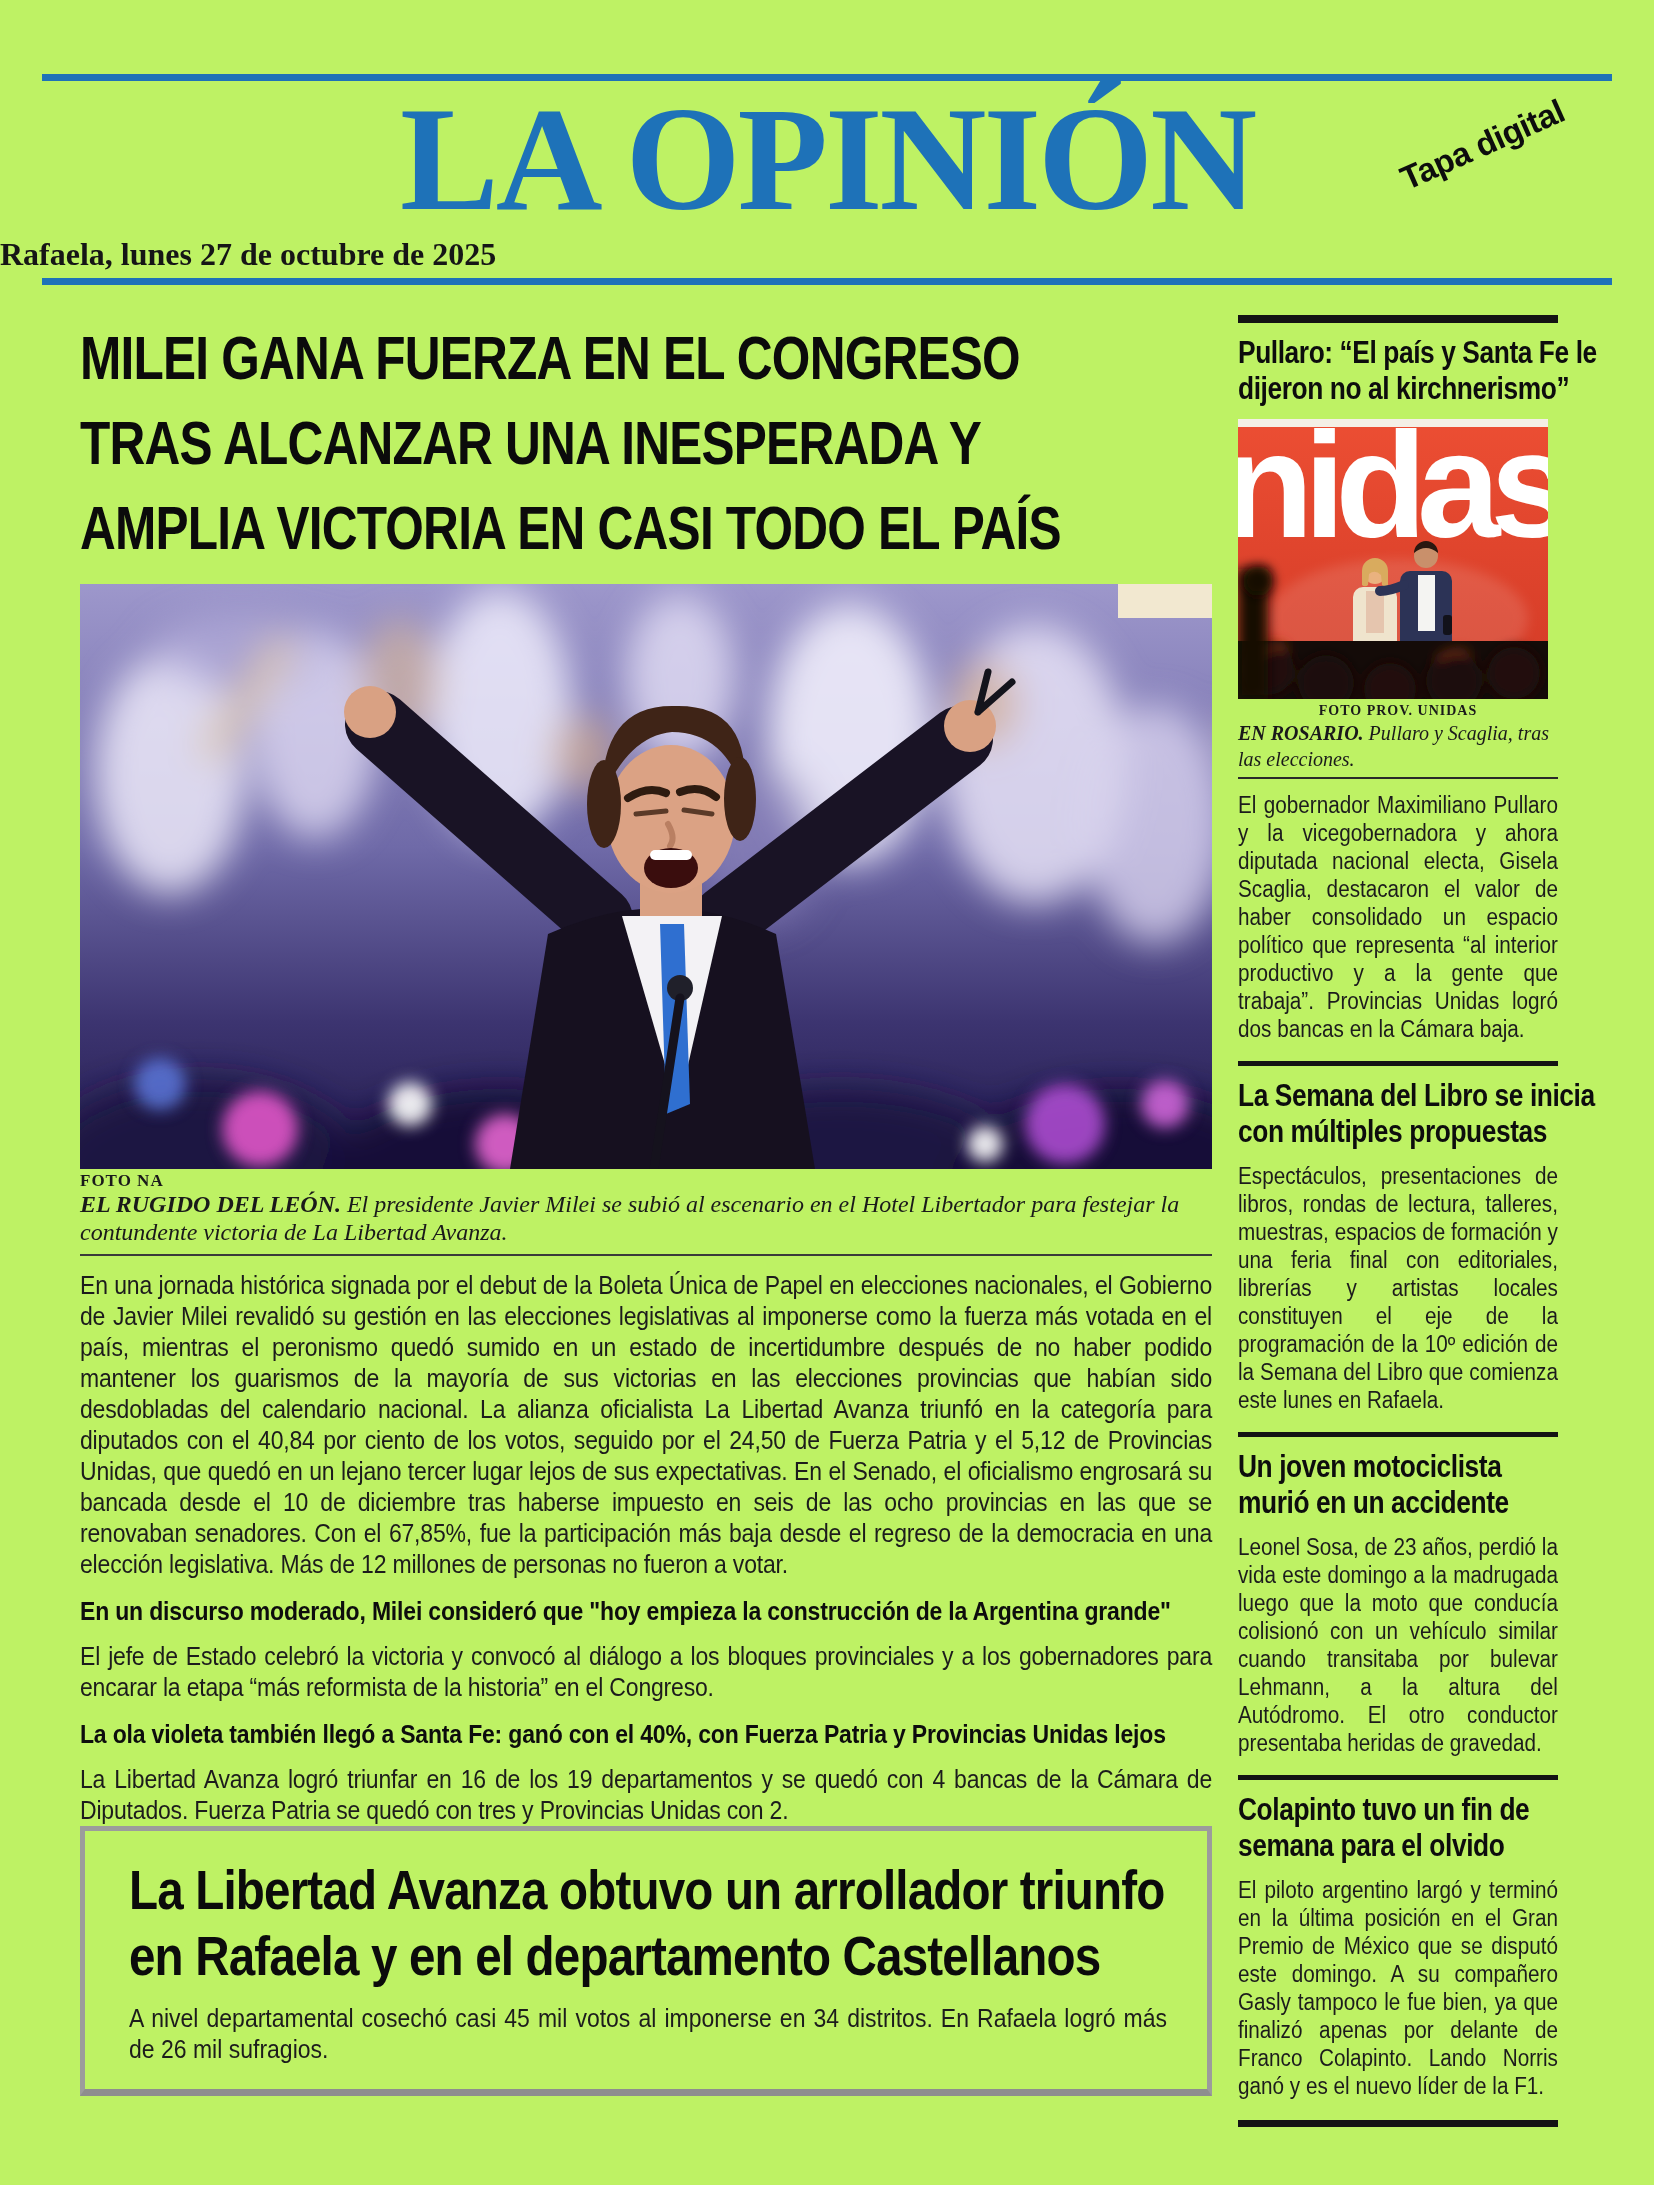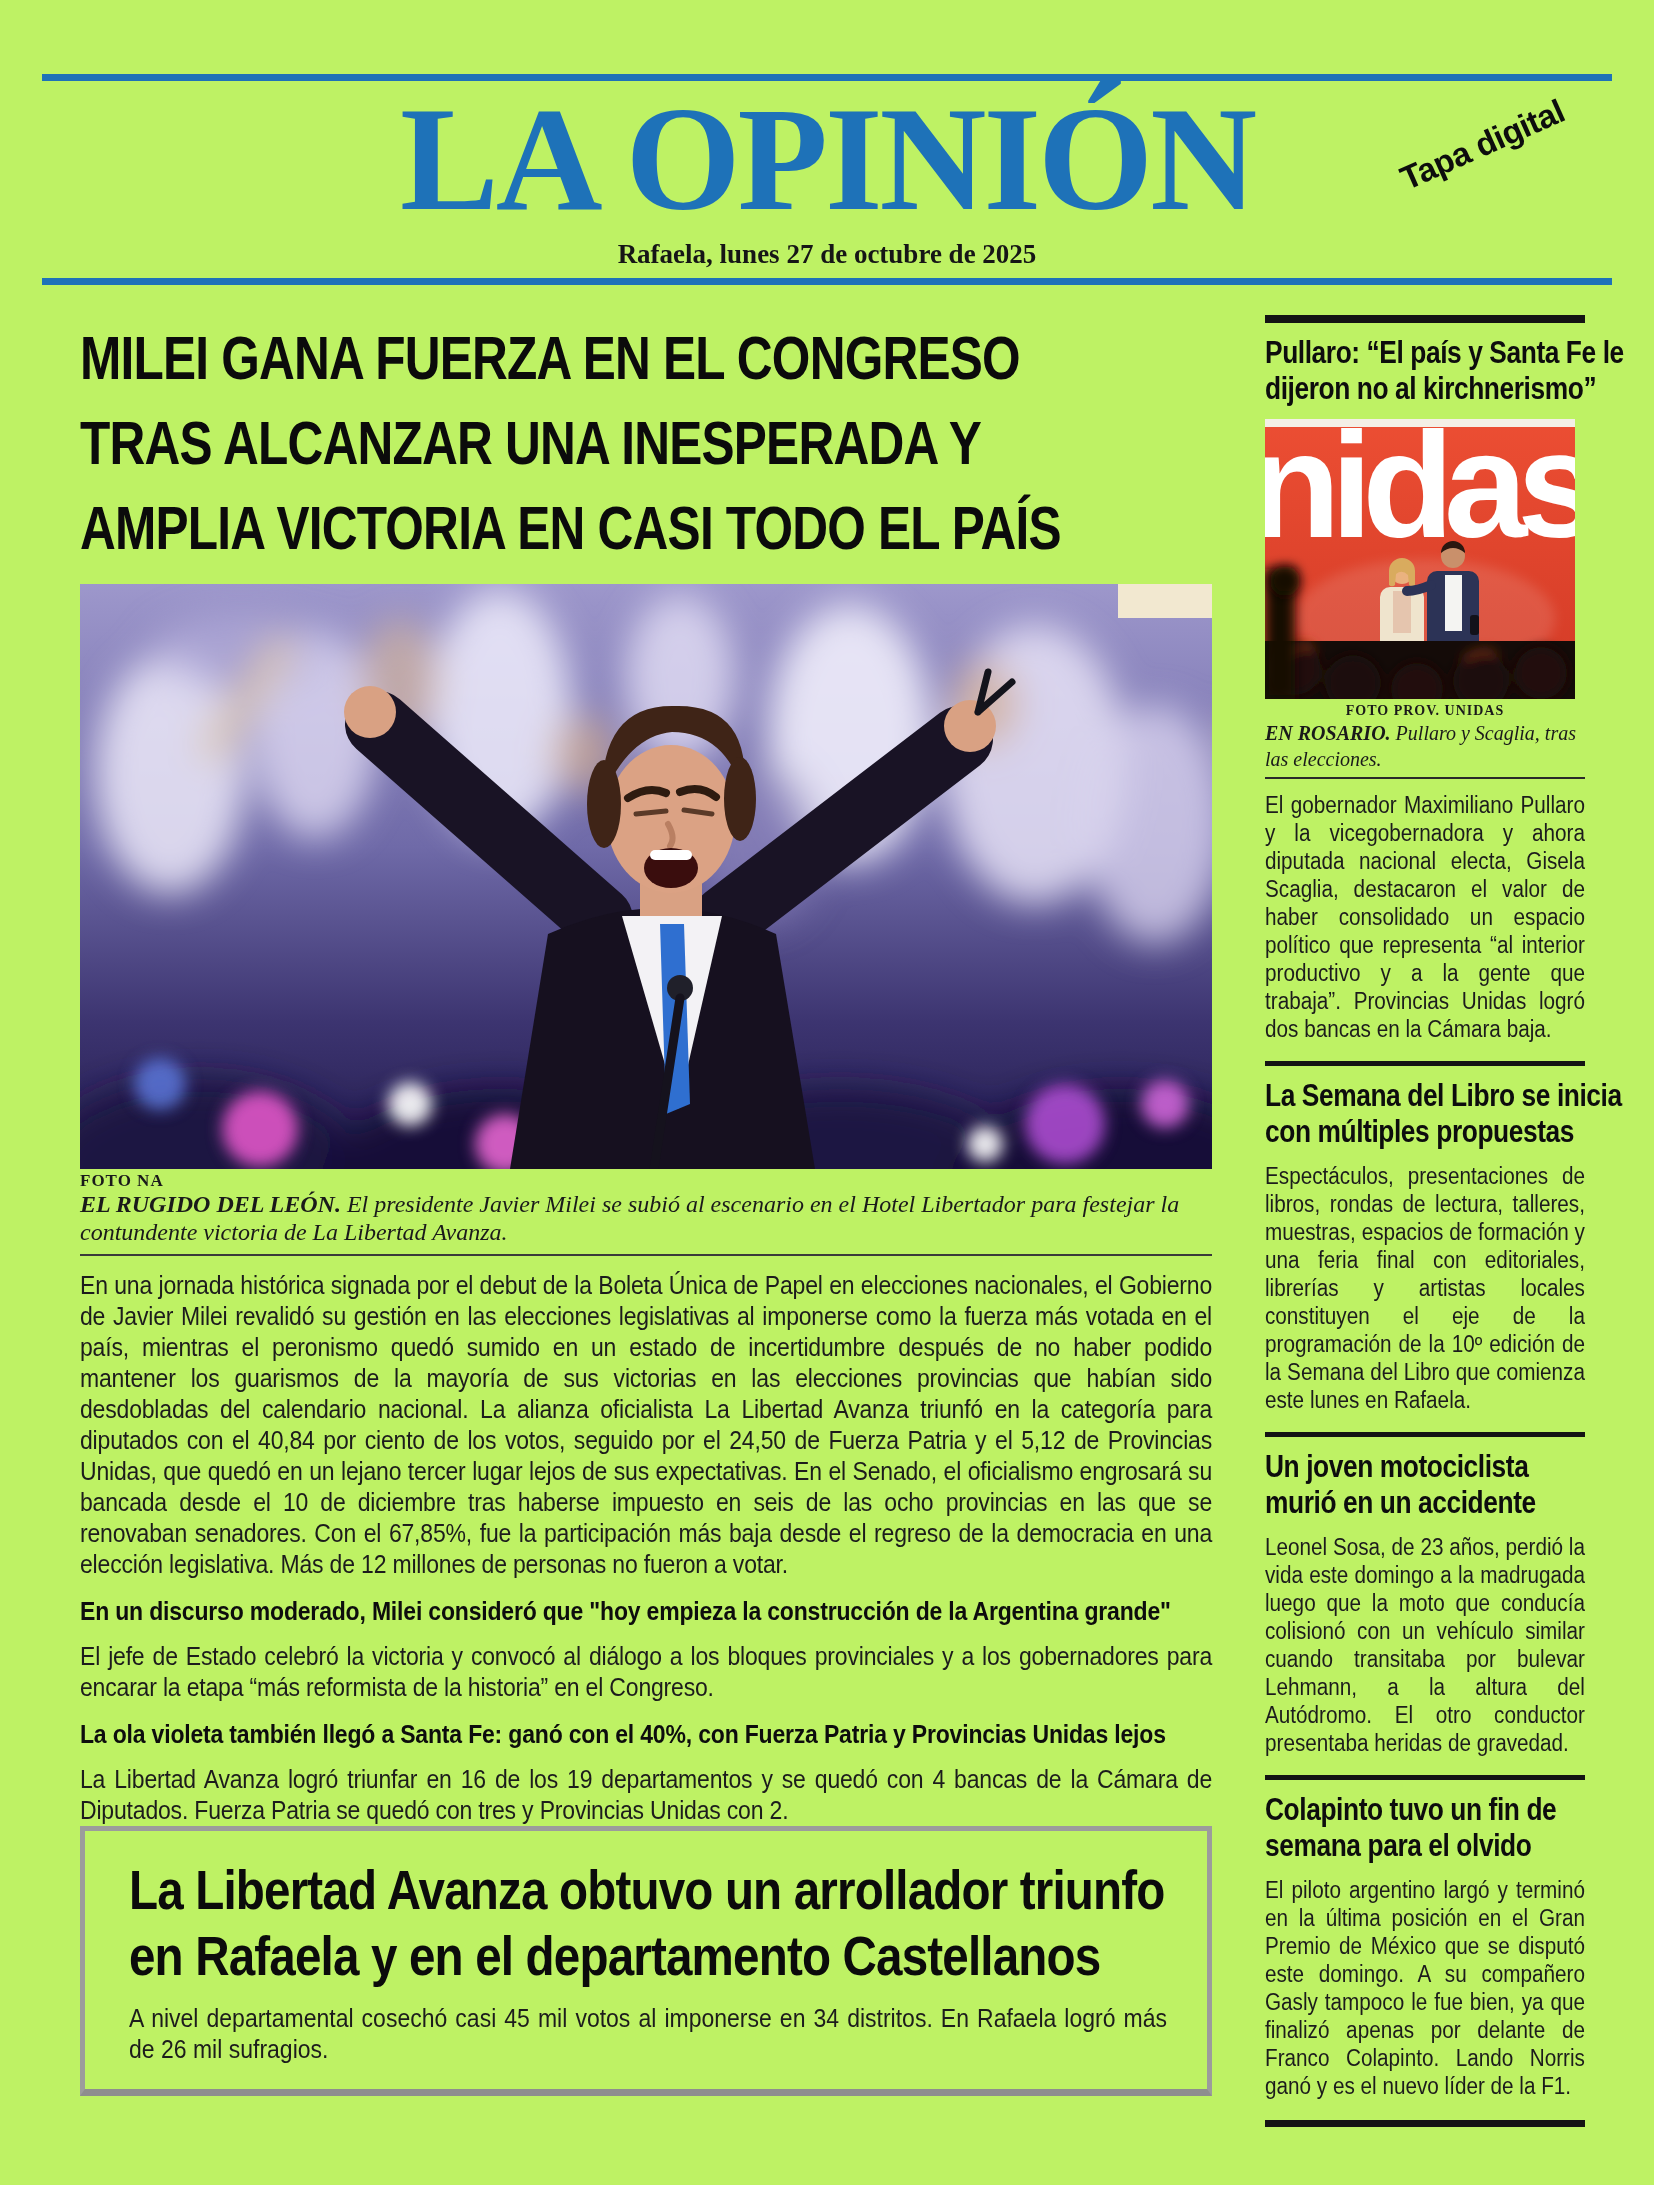--- a/index.html
+++ b/index.html
@@ -5,23 +5,23 @@
   html,body{margin:0;padding:0;background:#e8e8e8;}
   .page{position:relative;width:1654px;height:2185px;margin:0 auto;background:#bef264;
         overflow:hidden;font-family:"Liberation Sans",sans-serif;color:#111;box-sizing:border-box;}
   .rule-blue{height:7px;background:#1e72b8;}
   .rule-top{margin:74px 42px 0 42px;}
   .rule-under-date{margin:8px 42px 0 42px;}
   .masthead{margin-top:4px;text-align:center;font-family:"Liberation Serif",serif;font-weight:bold;
             color:#1e72b8;font-size:148px;line-height:1.0;letter-spacing:-3px;white-space:nowrap;}
   .tapa{position:absolute;top:126px;right:84px;transform:rotate(-24deg);transform-origin:center;
         font-size:33px;font-weight:bold;color:#0d0d0d;letter-spacing:-.5px;}
-  .dateline{margin-top:6px;text-align:center;font-family:"Liberation Serif",serif;font-weight:bold;
-            font-size:27px;line-height:31px;color:#161616;}
-  .content{display:flex;gap:53px;padding:30px 81px 0 80px;box-sizing:border-box;}
+  .dateline{margin-top:6px;text-align:left;font-family:"Liberation Serif",serif;font-weight:bold;
+            font-size:32px;line-height:31px;color:#161616;}
+  .content{display:flex;gap:26px;padding:30px 81px 0 80px;box-sizing:border-box;}
   .left{flex:0 0 1132px;width:1132px;}
   .sidebar{flex:0 0 320px;width:320px;}
 
   
   .sx80{transform:scaleX(.80);transform-origin:0 0;width:125%;}
   .sx85{transform:scaleX(.85);transform-origin:0 0;width:117.6%;}
   .sx90{transform:scaleX(.90);transform-origin:0 0;width:111.1%;}
   .sx92{transform:scaleX(.92);transform-origin:0 0;width:108.7%;}
 
   .hl-line{font-weight:bold;font-size:62px;line-height:85px;letter-spacing:-1px;white-space:nowrap;color:#0b0b0b;}

